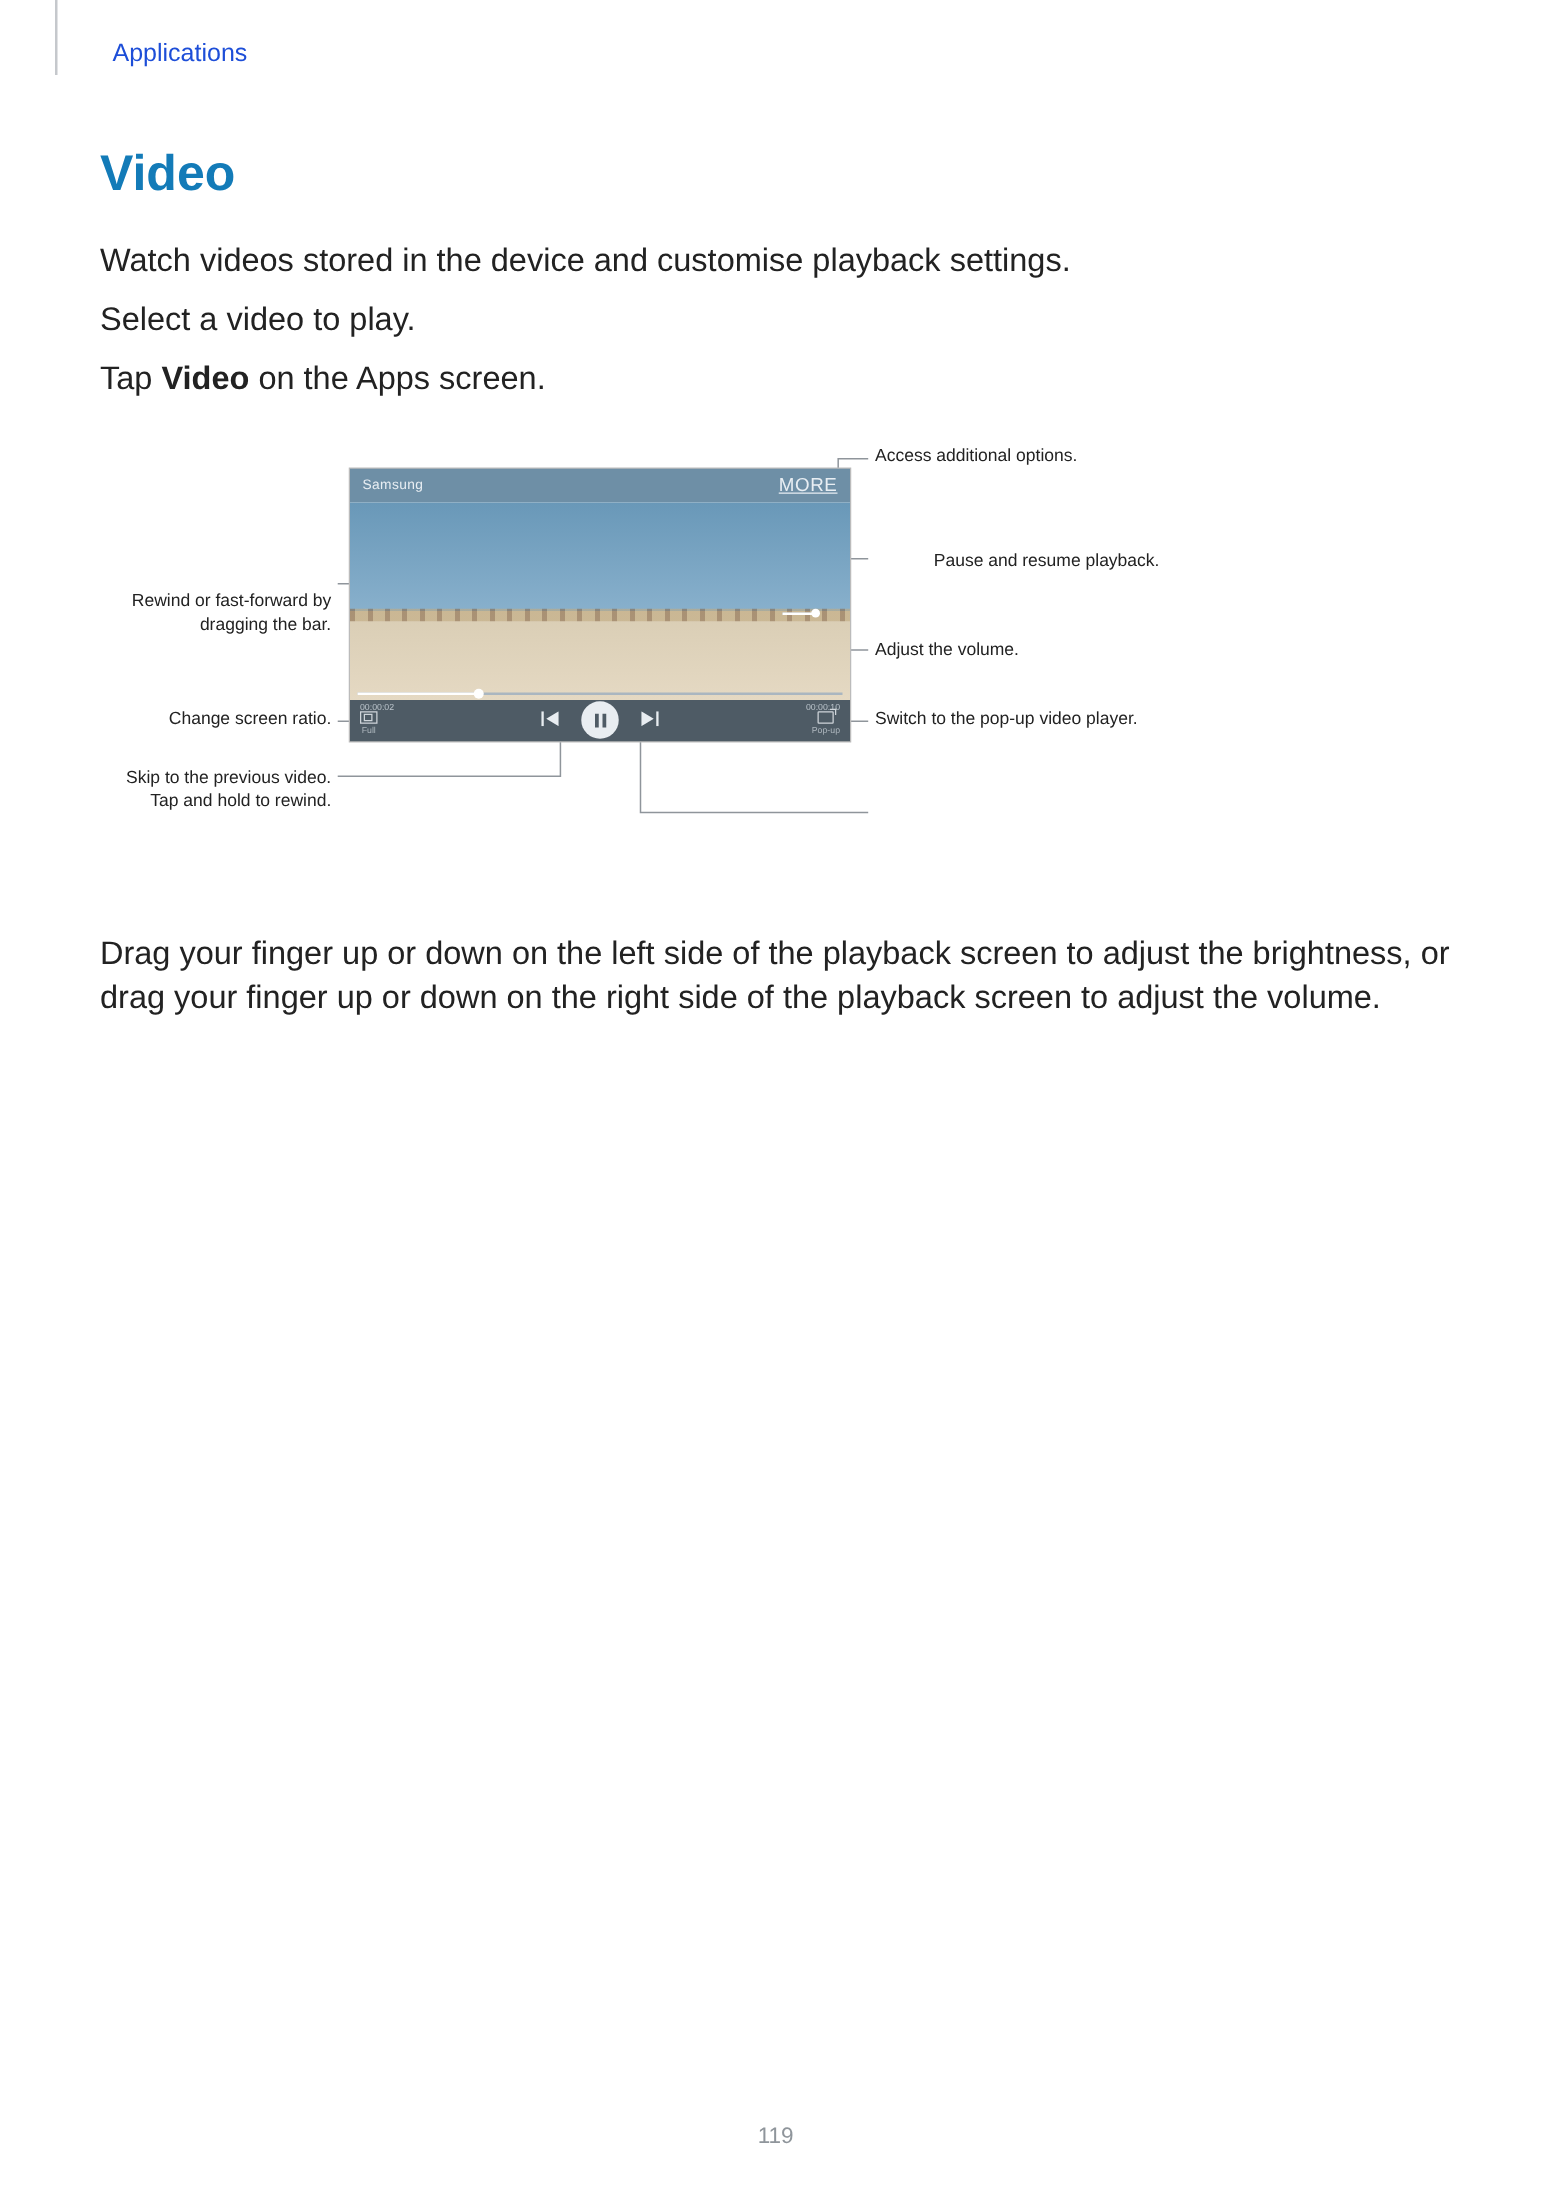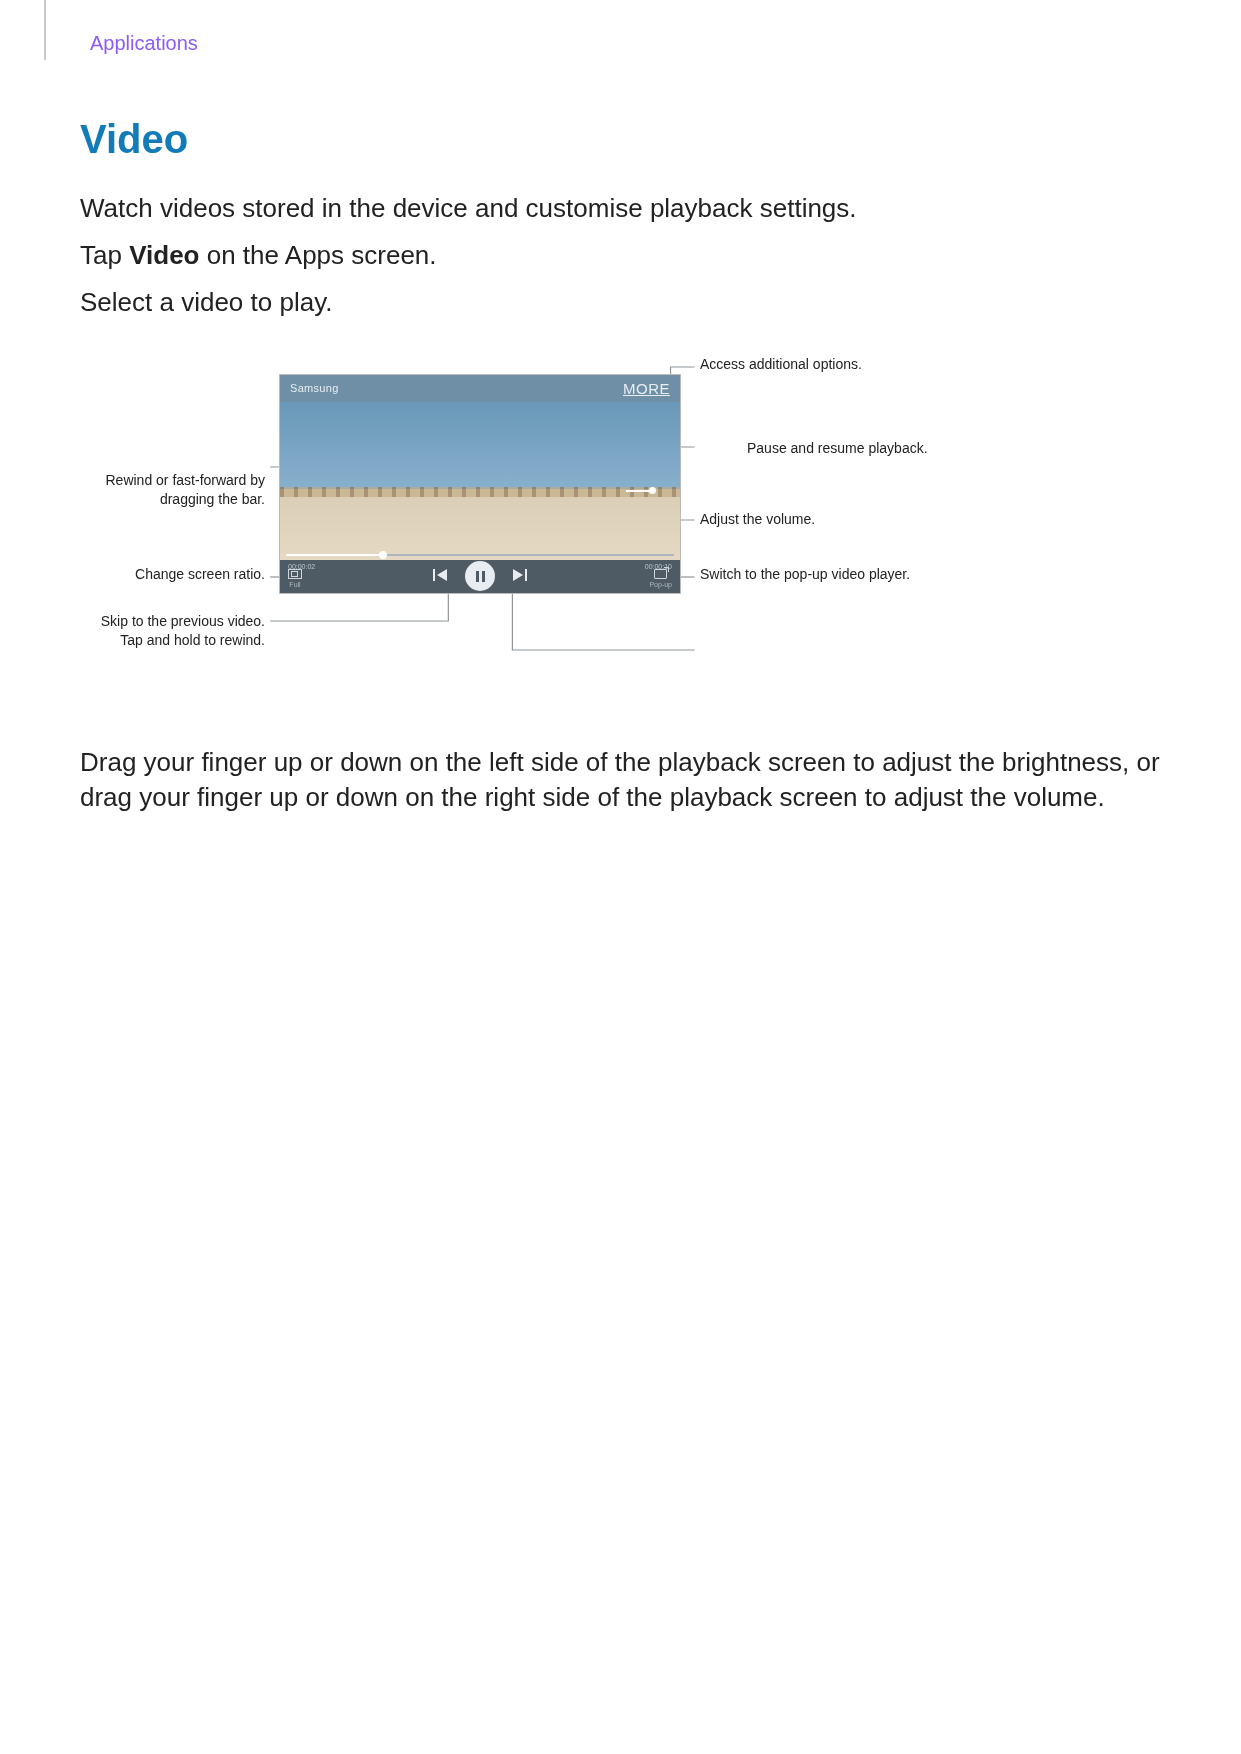--- a/index.html
+++ b/index.html
@@ -1,18 +1,18 @@
 <!DOCTYPE html>
 <html><head>
 <meta charset="utf-8">
 <style>
   html,body{margin:0;padding:0;background:#fff;font-family:"Segoe UI","Helvetica Neue",Arial,sans-serif;color:#222;font-size:17px;line-height:1.35;}
   .page{width:1241px;height:1754px;position:relative;box-sizing:border-box;padding:30px 80px 0 80px;}
   .header-rule{position:absolute;left:44px;top:0;width:2px;height:60px;background:#c5c8cc;}
-  .section-crumb{color:#8b5cf6;font-size:20px;margin:0 0 55px 10px;}
+  .section-crumb{color:#1d4ed8;font-size:20px;margin:0 0 55px 10px;}
   h1.title{color:#137bb8;font-size:40px;font-weight:700;margin:0 0 25px 0;}
   p{margin:0 0 12px 0;font-size:26px;}
   .bold{font-weight:700;}
   .figure-area{position:relative;height:360px;margin:35px 0 30px 0;}
   
   .player{position:absolute;left:200px;top:20px;width:400px;height:218px;box-shadow:0 0 0 1px #bbb;}
   .player-top{height:27px;background:#6e8fa6;display:flex;align-items:center;justify-content:space-between;padding:0 10px;gap:16px;}
   .player-title{color:#e8eef3;font-size:11px;letter-spacing:.3px;}
   .player-more{color:#e8eef3;font-size:15px;letter-spacing:.5px;text-decoration:underline;}
   .player-video{height:158px;position:relative;overflow:hidden;
@@ -61,24 +61,24 @@
 </head>
 <body>
 
 <div class="page">
   <div class="header-rule"></div>
   <div class="section-crumb">Applications</div>
 
   <h1 class="title">Video</h1>
 
   <p>Watch videos stored in the device and customise playback settings.</p>
+  <p>Select a video to play.</p>
   <p>
     <span>Tap </span><span class="bold">Video</span><span> on the Apps screen.</span>
   </p>
-  <p>Select a video to play.</p>
 
   <div class="figure-area">
 
     <svg class="leaders" viewBox="0 0 1080 360" preserveAspectRatio="none">
 
       <polyline points="614,12 590,12 590,31"></polyline>
       <line class="tick" x1="586" y1="31" x2="594" y2="31"></line>
 
       <polyline points="614,92 400,92 400,216"></polyline>
 
@@ -155,13 +155,14 @@
     <div class="callout lbl-r3">Adjust the volume.</div>
     <div class="callout lbl-r4">Switch to the pop-up video player.</div>
 
     <div class="callout lbl-l1">Rewind or fast-forward by dragging the bar.</div>
     <div class="callout lbl-l2">Change screen ratio.</div>
     <div class="callout lbl-l3">Skip to the previous video. Tap and hold to rewind.</div>
   </div>
 
   <p>Drag your finger up or down on the left side of the playback screen to adjust the brightness, or drag your finger up or down on the right side of the playback screen to adjust the volume.</p>
 
+  <div class="page-num">119</div>
 </div>
 
 </body></html>

